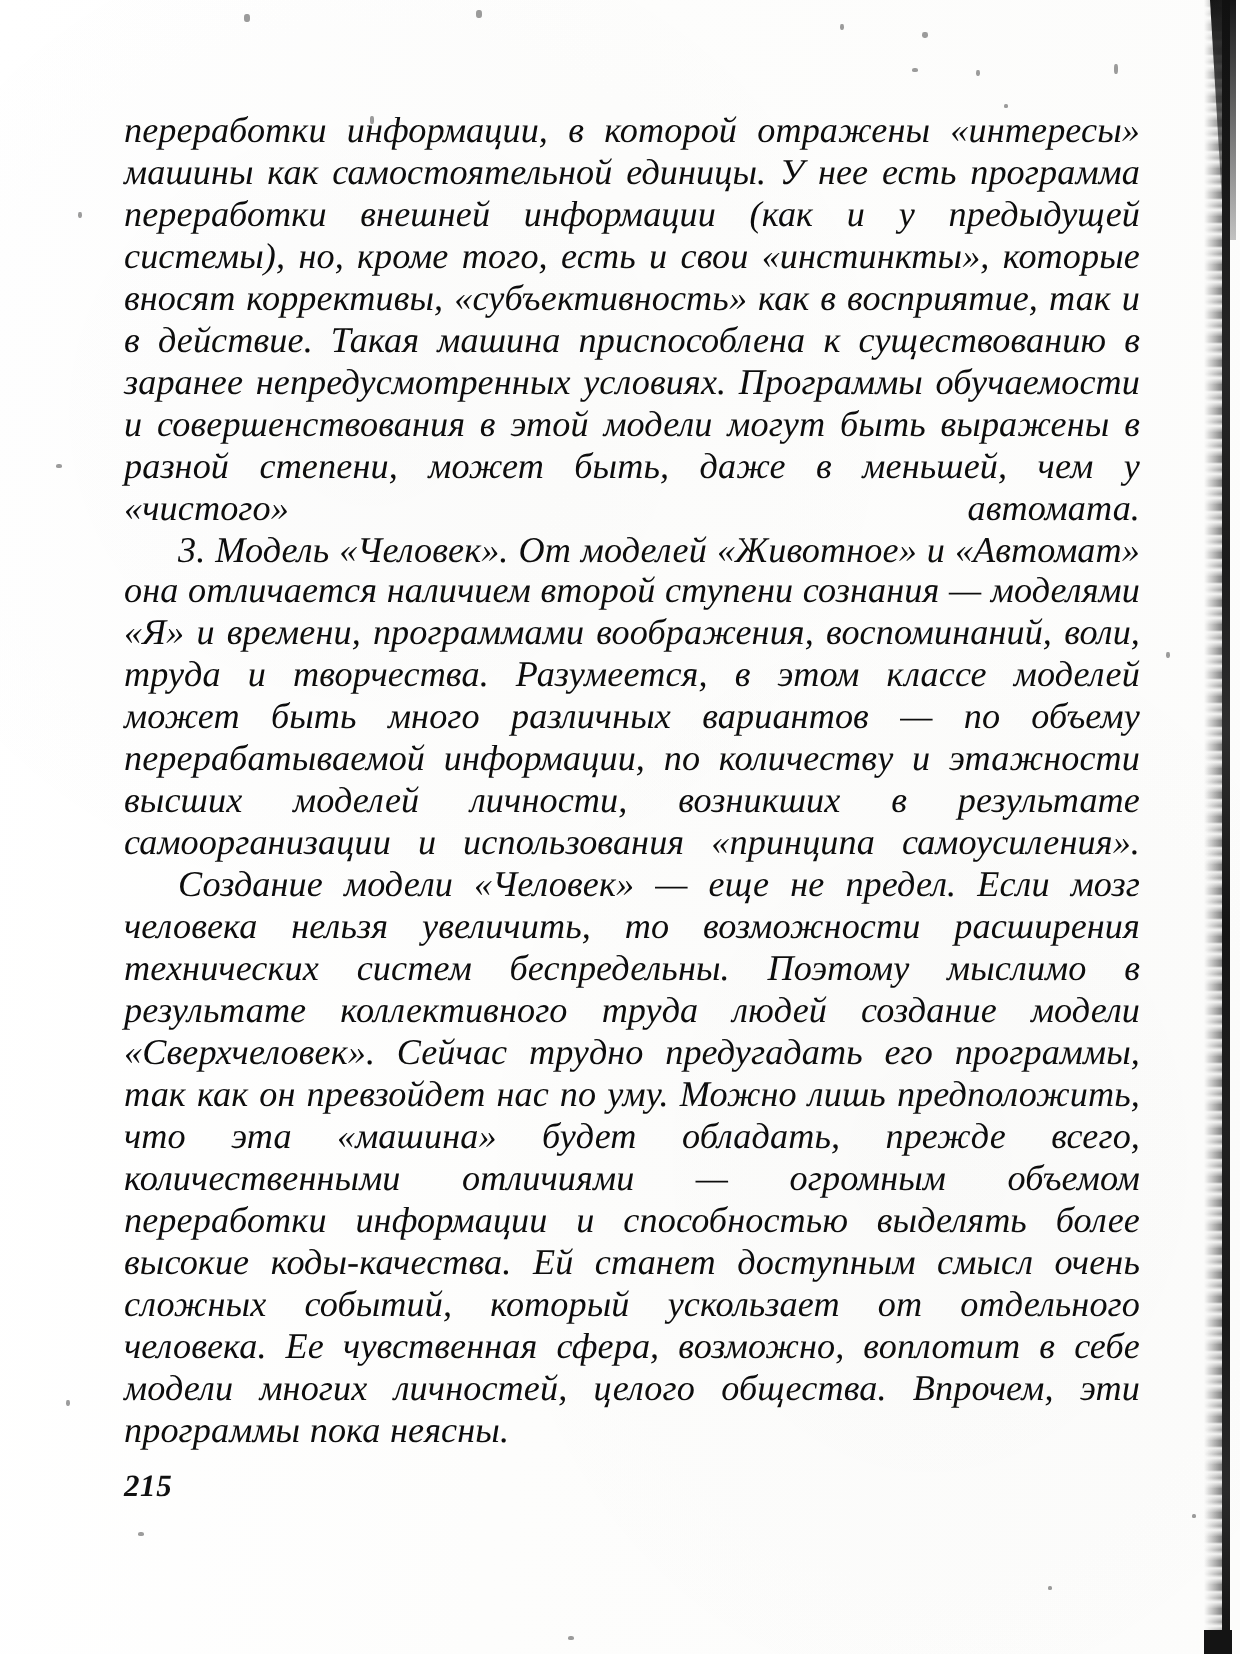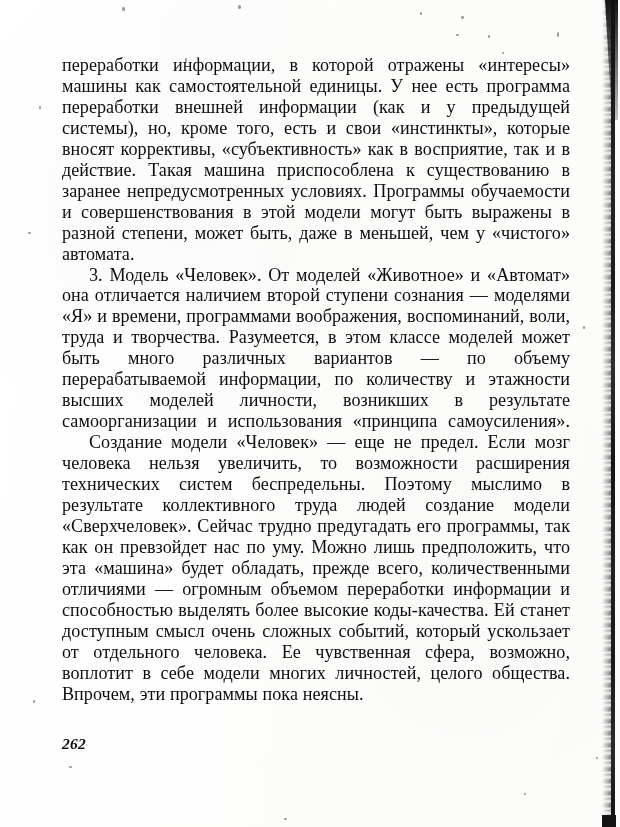--- a/index.html
+++ b/index.html
@@ -92,20 +92,21 @@
     height: 12px;
     background: #141414;
   }
 
   
   #textblock {
     position: absolute;
     left: 62px;
     top: 55px;
     width: 508px;
+    font-style: italic;
   }
 
   .para {
     margin: 0;
     font-size: 18.1px;
     line-height: 20.95px;
     text-align: justify;
     text-align-last: left;
     letter-spacing: 0.05px;
     word-spacing: 0.2px;
@@ -159,21 +160,21 @@
   <div class="speck" style="left:596px;  top:757px; width:2px; height:2px;"></div>
 
   <div id="textblock">
     <p class="para last-justify">переработки информации, в которой отражены «интересы» машины как самостоятельной единицы. У нее есть программа переработки внешней информации (как и у предыдущей системы), но, кроме того, есть и свои «инстинкты», которые вносят коррективы, «субъективность» как в восприятие, так и в действие. Такая машина приспособлена к существованию в заранее непредусмотренных условиях. Программы обучаемости и совершенствования в этой модели могут быть выражены в разной степени, может быть, даже в меньшей, чем у «чистого» автомата.</p>
 
     <p class="para indent last-justify">3. Модель «Человек». От моделей «Животное» и «Автомат» она отличается наличием второй ступени сознания — моделями «Я» и времени, программами воображения, воспоминаний, воли, труда и творчества. Разумеется, в этом классе моделей может быть много различных вариантов — по объему перерабатываемой информации, по количеству и этажности высших моделей личности, возникших в результате самоорганизации и использования «принципа самоусиления».</p>
 
     <p class="para indent">Создание модели «Человек» — еще не предел. Если мозг человека нельзя увеличить, то возможности расширения технических систем беспредельны. Поэтому мыслимо в результате коллективного труда людей создание модели «Сверхчеловек». Сейчас трудно предугадать его программы, так как он превзойдет нас по уму. Можно лишь предположить, что эта «машина» будет обладать, прежде всего, количественными отличиями — огромным объемом переработки информации и способностью выделять более высокие коды-качества. Ей станет доступным смысл очень сложных событий, который ускользает от отдельного человека. Ее чувственная сфера, возможно, воплотит в себе модели многих личностей, целого общества. Впрочем, эти программы пока неясны.</p>
   </div>
 
-  <div id="folio">262</div>
+  <div id="folio">215</div>
 
   <div class="binding-edge">
     <div class="binding-wide-top"></div>
     <div class="binding-fray"></div>
     <div class="binding-core"></div>
     <div class="binding-foot"></div>
   </div>
 
 </div>
 

